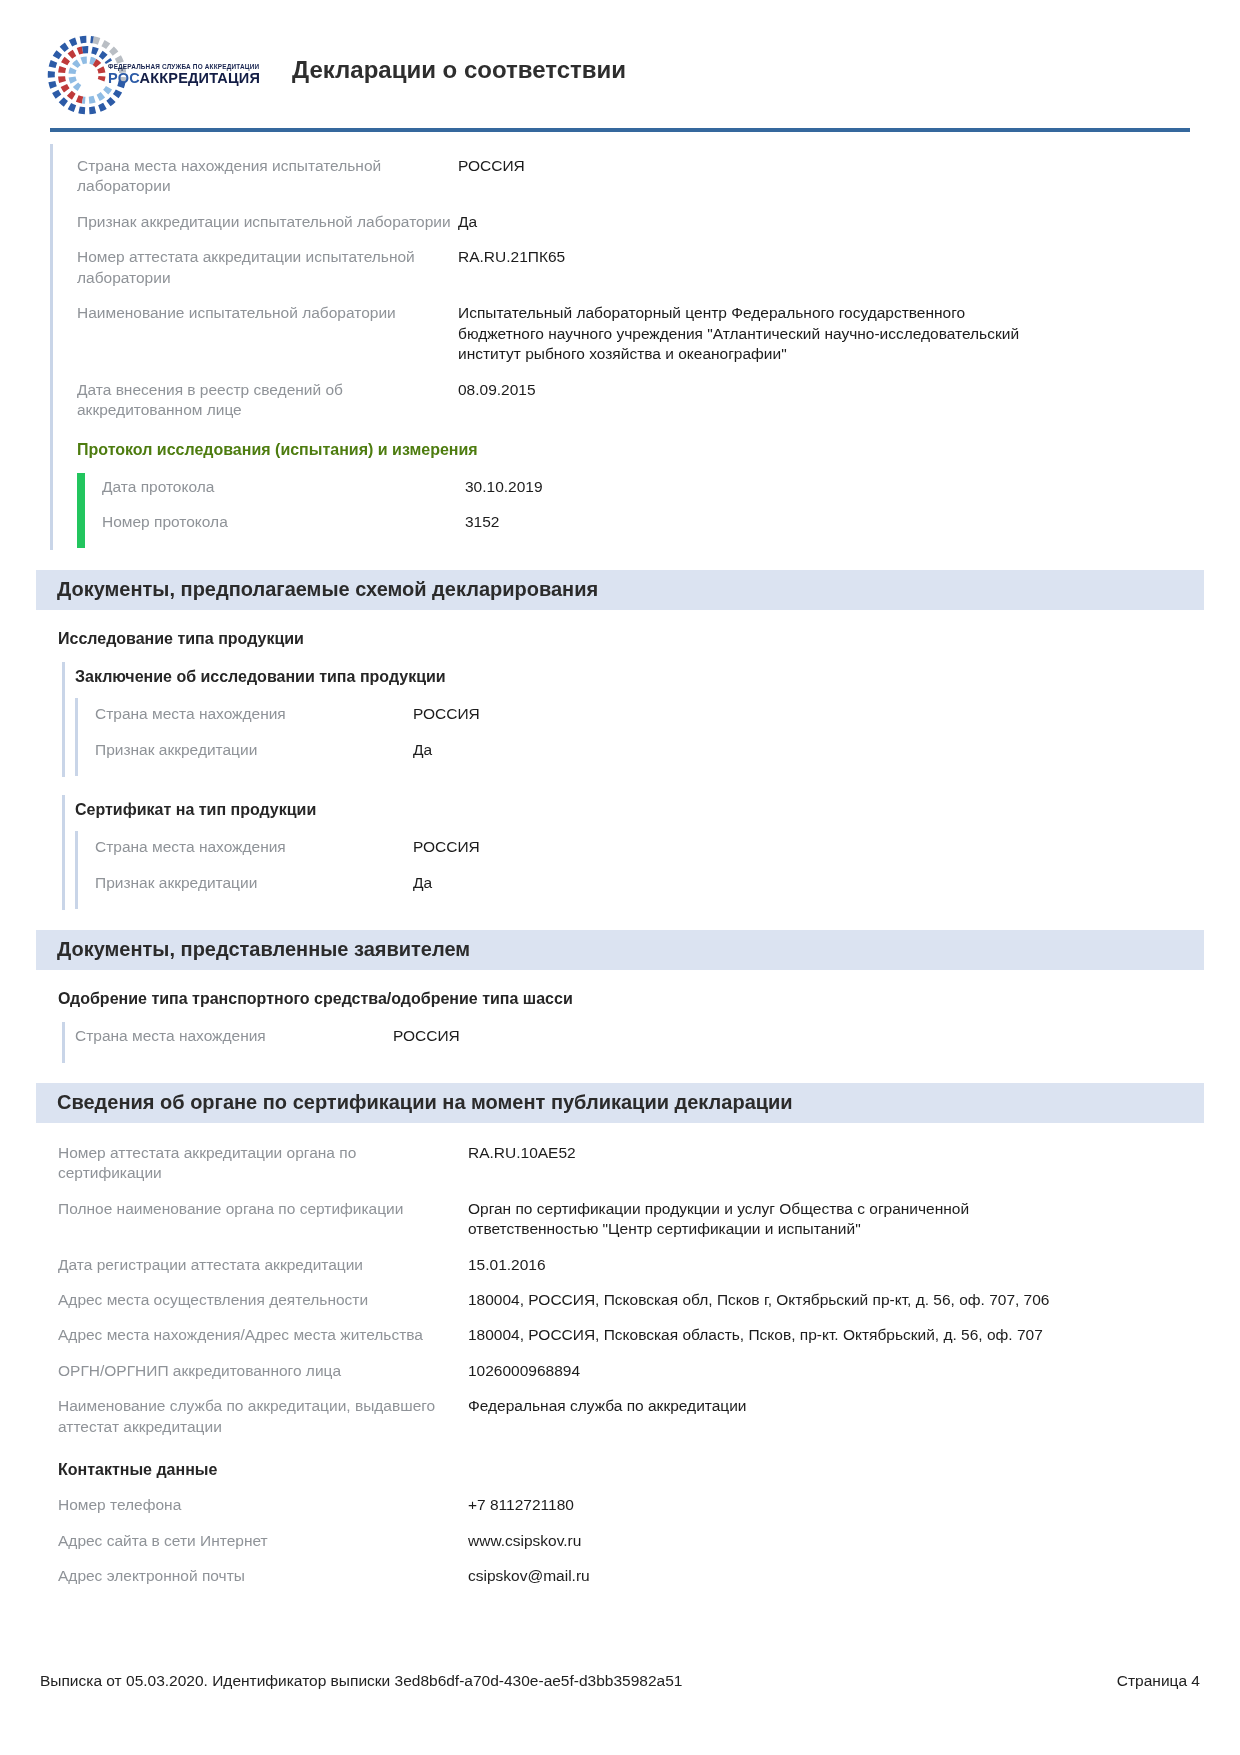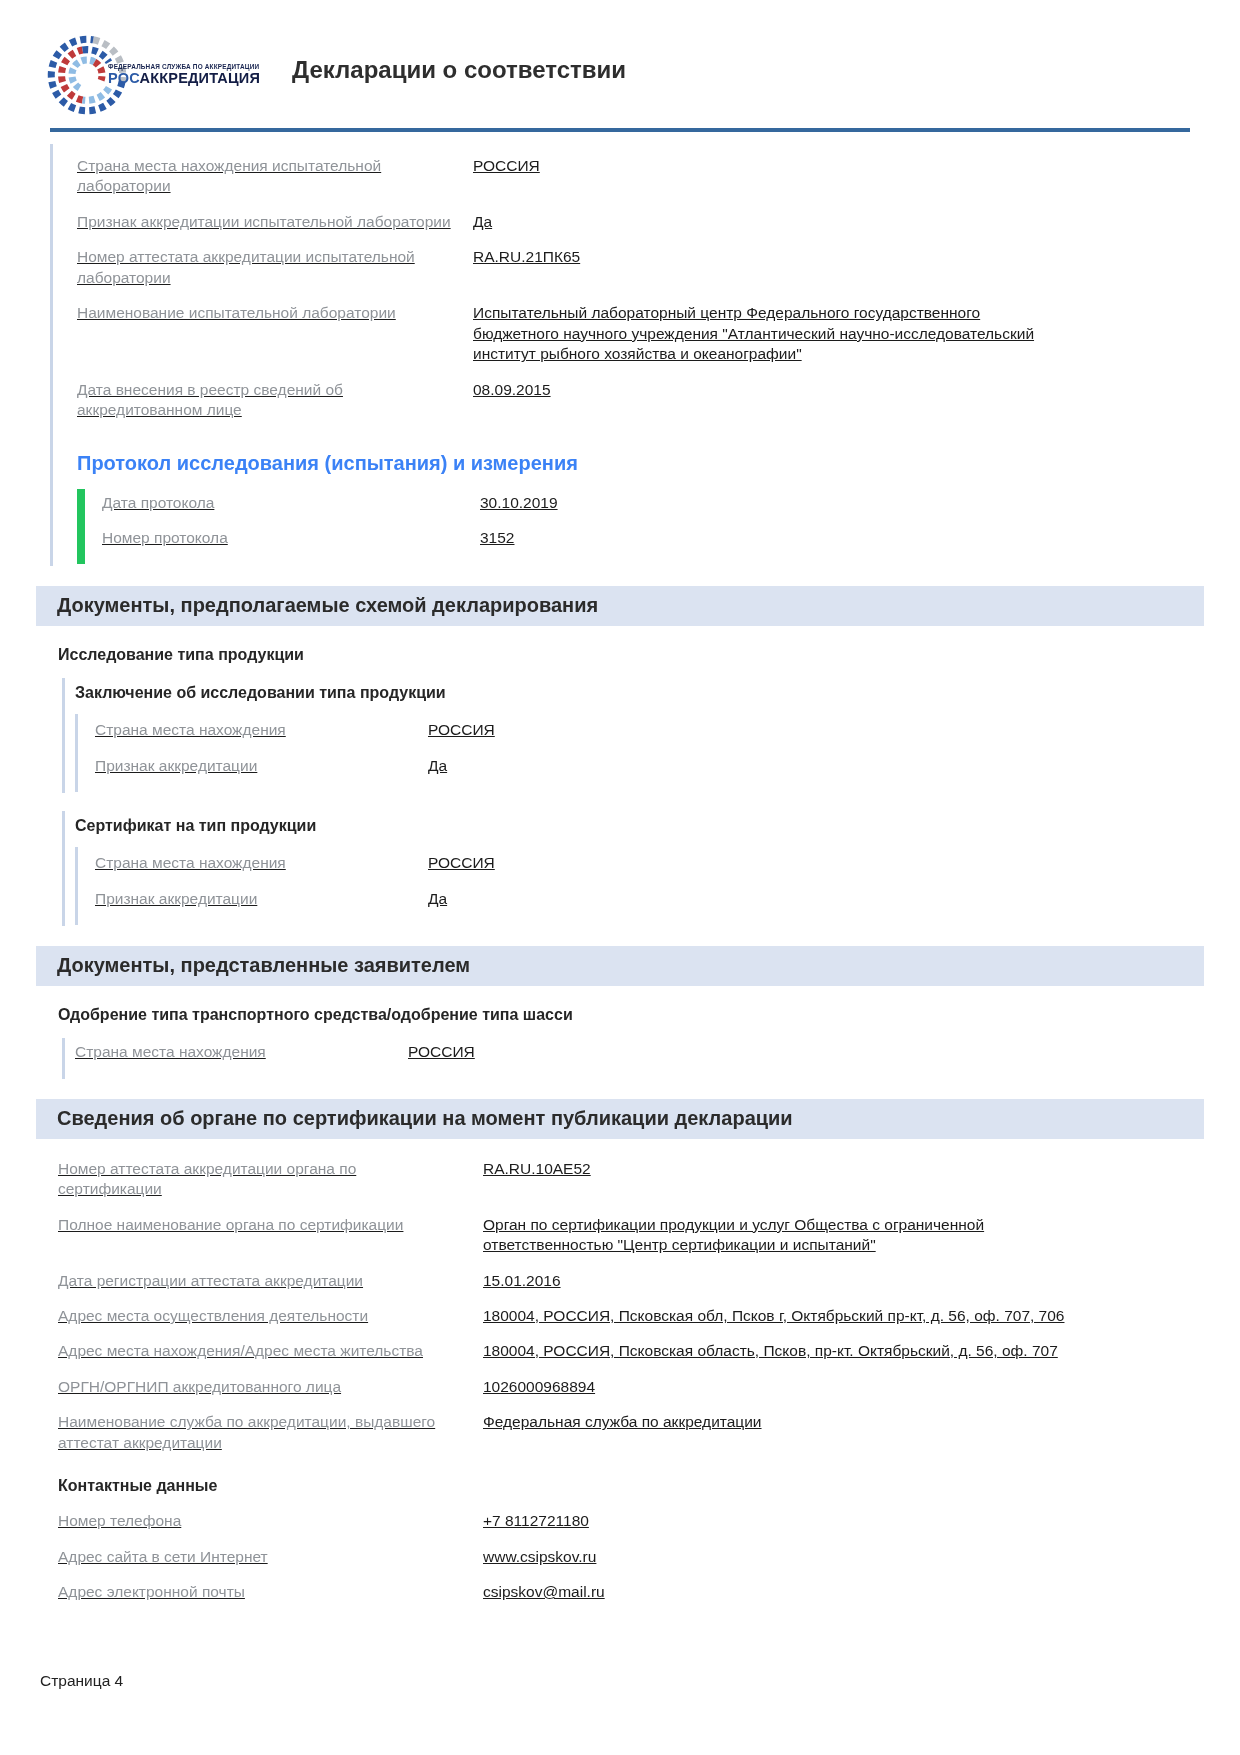--- a/index.html
+++ b/index.html
@@ -15,28 +15,28 @@
   .logo-text { margin-left:-26px; display:flex; flex-direction:column; background:transparent; }
   .logo-top { font-size:6.4px; font-weight:700; color:#17234f; letter-spacing:0.2px; white-space:nowrap; }
   .logo-main { font-size:14.5px; font-weight:700; letter-spacing:0.2px; line-height:1.15; white-space:nowrap; }
   .logo-ros  { color:#2c5ba7; }
   .logo-rest { color:#131d45; }
   .page-title { font-size:24px; font-weight:700; color:#2e2e2e; margin-left:32px; margin-top:-10px; }
 
   .top-rule { height:4px; background:#35689d; margin:6px 50px 0 50px; }
 
   
-  .row { display:grid; column-gap:20px; margin-bottom:15px; line-height:1.32;text-decoration:underline; }
+  .row { display:grid; column-gap:5px; margin-bottom:15px; line-height:1.32; }
   .lbl { color:#8f9398; }
   .val { color:#1c1c1c; max-width:590px; }
 
   
   .blockA { margin:12px 50px 0 50px; border-left:3px solid #c9d5e8; padding:12px 0 2px 24px; }
   .row-a { grid-template-columns:376px 1fr; }
-  .subhead { font-weight:700; font-size:20px; color:#3b82f6; margin:31px 0 14px; }
+  .subhead { font-weight:700; font-size:16px; color:#4d7c0f; margin:20px 0 14px; }
   .protocol { border-left:8px solid #22c55e; padding:4px 0 1px 17px; }
   .row-p { grid-template-columns:358px 1fr; }
 
   
   .band { margin:20px 36px 0 36px; background:#dbe3f1; padding:8px 36px 9px 21px;
           font-size:20px; font-weight:700; color:#2b2b2b; }
 
   
   .sec { margin:20px 50px 0 58px; }
   .group-h { font-weight:700; font-size:16px; color:#262626; margin:4px 0 14px; }
@@ -199,16 +199,17 @@
       <div class="lbl">Адрес сайта в сети Интернет</div>
       <div class="val">www.csipskov.ru</div>
     </div>
     <div class="row row-c">
       <div class="lbl">Адрес электронной почты</div>
       <div class="val">csipskov@mail.ru</div>
     </div>
   </div>
 
   <div class="footer">
+    <div>Выписка от 05.03.2020. Идентификатор выписки 3ed8b6df-a70d-430e-ae5f-d3bb35982a51</div>
     <div>Страница 4</div>
   </div>
 
 </div>
 
 </body></html>

